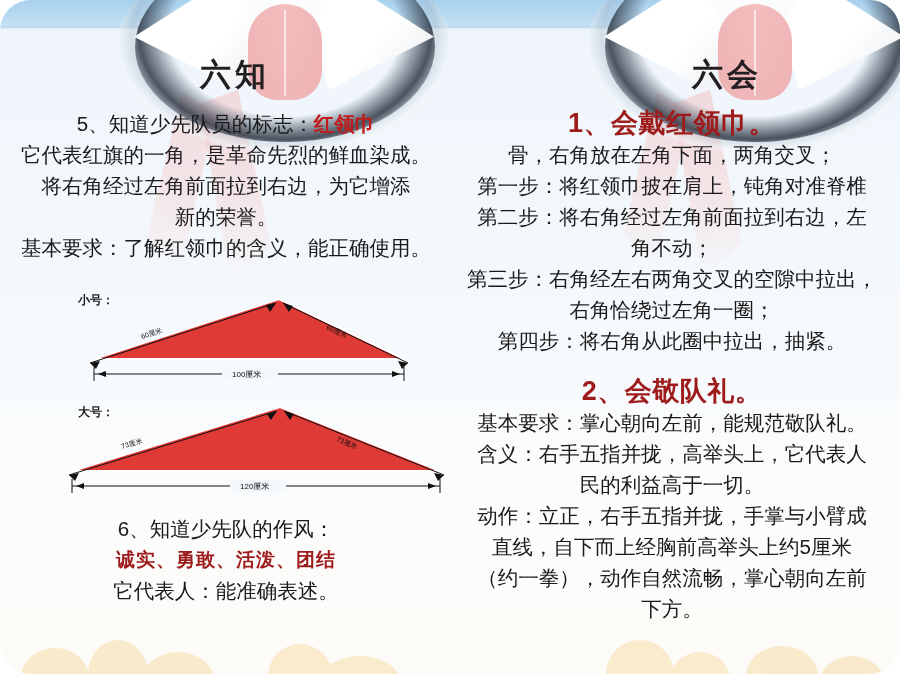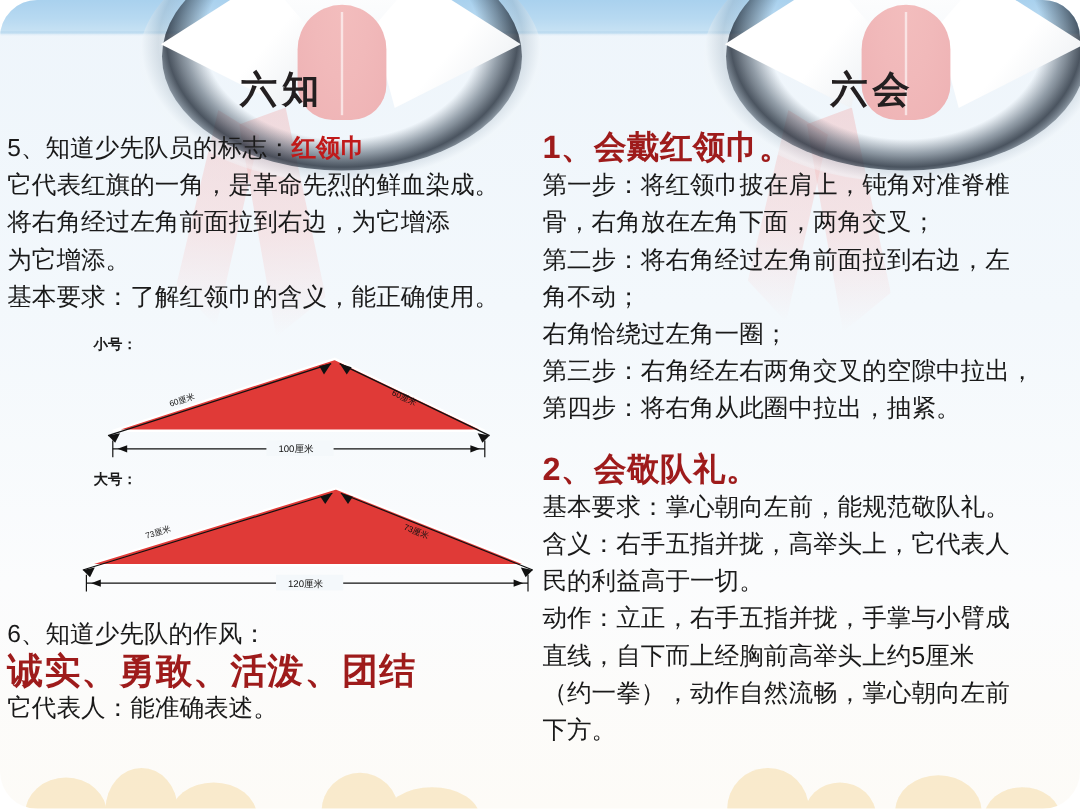--- a/index.html
+++ b/index.html
@@ -100,30 +100,31 @@
   .sec-title.right{left:607px;}
 
   
   .col{position:absolute;top:108px;width:440px;}
   .col.left{left:6px;}
   .col.right{left:452px;}
 
   .line{
     font-size:20.5px;line-height:31px;color:#1a1a1a;white-space:nowrap;
     font-family:"Liberation Sans","DejaVu Sans",sans-serif;
+    text-align:center;
   }
   .red-bright{color:#c01a1a;font-weight:700;}
-  .bold-red-big{color:#9e1b1b;font-weight:700;font-size:30px;letter-spacing:1px;}
+  .bold-red-big{color:#9e1b1b;font-weight:700;font-size:19px;letter-spacing:1px;}
   .head-red{color:#9e1b1b;font-weight:700;font-size:27px;letter-spacing:.5px;}
   .spacer{height:20px;}
 
   
   .diagram{position:relative;width:400px;height:108px;margin-left:58px;}
   .diagram .sizelabel{
-    position:absolute;left:14px;top:2px;font-size:12px;font-weight:700;color:#1a1a1a;
+    position:absolute;left:14px;top:15px;font-size:12px;font-weight:700;color:#1a1a1a;
   }
   .diagram svg{position:absolute;left:0;top:0;}
 </style>
 </head>
 <body>
 
 <div id="slide">
 
   <div class="sky-band"></div>
 
@@ -174,21 +175,21 @@
   <div class="sec-title left">六知</div>
   <div class="sec-title right">六会</div>
 
   <div class="col left">
 
     <div class="line">
       <span>5、知道少先队员的标志：</span><span class="red-bright">红领巾</span>
     </div>
     <div class="line">它代表红旗的一角，是革命先烈的鲜血染成。</div>
     <div class="line">将右角经过左角前面拉到右边，为它增添</div>
-    <div class="line">为它增添。</div>
+    <div class="line">新的荣誉。</div>
     <div class="line">基本要求：了解红领巾的含义，能正确使用。</div>
 
     <div style="height:14px"></div>
 
     <div class="diagram">
       <div class="sizelabel">小号：</div>
       <svg width="400" height="108" viewBox="0 0 400 108">
         <polygon points="30,82 215,22 340,82" fill="#e03a37" stroke="#ffffff" stroke-width="2"></polygon>
 
         <line x1="26" y1="86" x2="212" y2="26" stroke="#111" stroke-width="1"></line>
@@ -238,26 +239,26 @@
     <div style="height:16px"></div>
 
     <div class="line">6、知道少先队的作风：</div>
     <div class="line bold-red-big">诚实、勇敢、活泼、团结</div>
     <div class="line">它代表人：能准确表述。</div>
   </div>
 
   <div class="col right">
 
     <div class="line head-red">1、会戴红领巾。</div>
+    <div class="line">骨，右角放在左角下面，两角交叉；</div>
     <div class="line">第一步：将红领巾披在肩上，钝角对准脊椎</div>
-    <div class="line">骨，右角放在左角下面，两角交叉；</div>
     <div class="line">第二步：将右角经过左角前面拉到右边，左</div>
     <div class="line">角不动；</div>
+    <div class="line">第三步：右角经左右两角交叉的空隙中拉出，</div>
     <div class="line">右角恰绕过左角一圈；</div>
-    <div class="line">第三步：右角经左右两角交叉的空隙中拉出，</div>
     <div class="line">第四步：将右角从此圈中拉出，抽紧。</div>
 
     <div class="spacer"></div>
 
     <div class="line head-red">2、会敬队礼。</div>
     <div class="line">基本要求：掌心朝向左前，能规范敬队礼。</div>
     <div class="line">含义：右手五指并拢，高举头上，它代表人</div>
     <div class="line">民的利益高于一切。</div>
     <div class="line">动作：立正，右手五指并拢，手掌与小臂成</div>
     <div class="line">直线，自下而上经胸前高举头上约5厘米</div>

